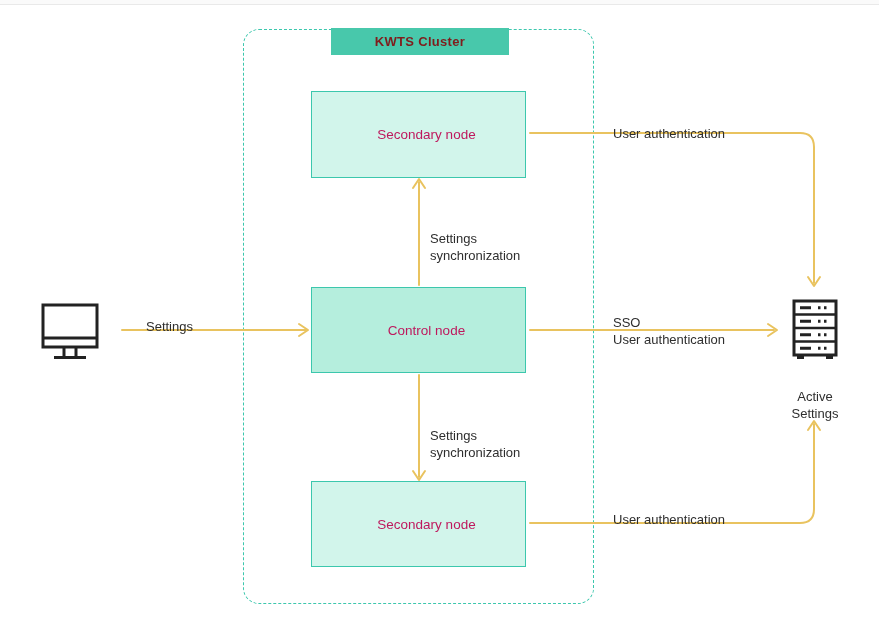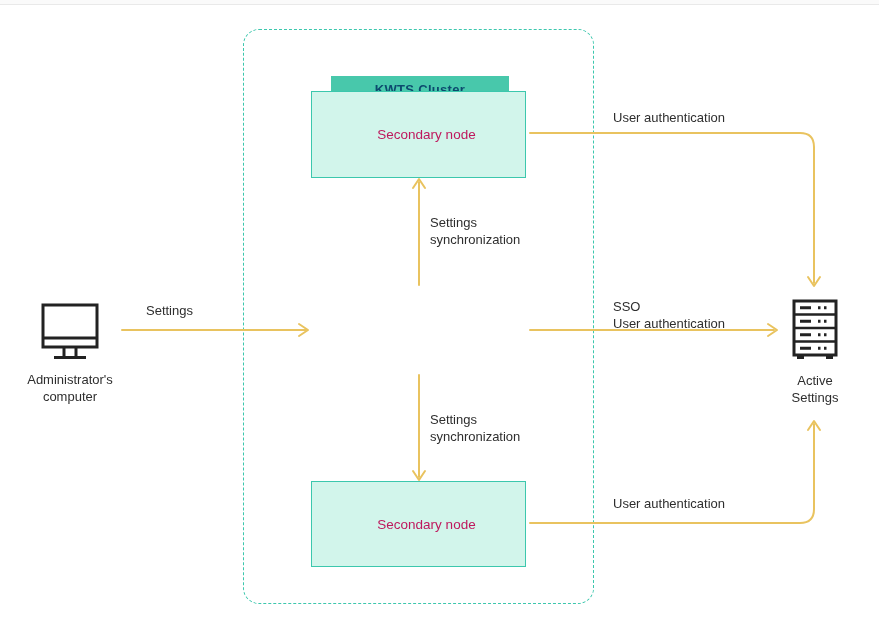--- a/index.html
+++ b/index.html
@@ -7,50 +7,53 @@
     position:relative;width:879px;height:629px;background:#ffffff;
     font-family:"Liberation Sans", sans-serif;color:#2e2e2e;overflow:hidden;
   }
   .top-line{position:absolute;left:0;top:0;width:879px;height:4px;background:#fafafa;border-bottom:1px solid #e9e9e9;}
   .cluster-box{
     position:absolute;left:243px;top:29px;width:351px;height:575px;
     border:1.5px dashed #3cc7ad;border-radius:16px;box-sizing:border-box;
   }
   .cluster-label{
     position:absolute;left:331px;top:28px;width:178px;height:27px;
-    background:#48c8ab;color:#0c4a6e;font-weight:700;font-size:13px;letter-spacing:.3px;
-    display:flex;align-items:center;justify-content:center;margin-top:48px;
+    background:#48c8ab;color:#7f1d1d;font-weight:700;font-size:13px;letter-spacing:.3px;
+    display:flex;align-items:center;justify-content:center;
   }
   .node{
     position:absolute;left:311px;width:215px;box-sizing:border-box;
     border:1.5px solid #3cc7ad;display:flex;align-items:center;justify-content:center;
     font-size:13.5px;color:#be185d;padding-left:16px;
   }
   .node.light{background:#d2f5eb;}
   .node.mid{background:#b5eedd;}
   .node.sec-top{top:91px;height:87px;}
   .node.ctrl{top:287px;height:86px;}
   .node.sec-bot{top:481px;height:86px;}
   .arrows{position:absolute;left:0;top:0;pointer-events:none;}
-  .lbl{position:absolute;font-size:13px;line-height:17px;white-space:pre-line;color:#2e2e2e;}
+  .lbl{position:absolute;font-size:13px;line-height:17px;white-space:pre-line;color:#2e2e2e;margin-top:16px;}
   .lbl.center{text-align:center;}
   .icon{position:absolute;}
 </style>
 </head>
 <body>
 
 <div class="stage">
 
   <div class="top-line"></div>
 
   <div class="cluster-box"></div>
   <div class="cluster-label">KWTS Cluster</div>
 
   <div class="node light sec-top">
     <span>Secondary node</span>
+  </div>
+  <div class="node mid ctrl">
+    <span>Control node</span>
   </div>
   <div class="node light sec-bot">
     <span>Secondary node</span>
   </div>
 
   <svg class="arrows" width="879" height="629" viewBox="0 0 879 629">
     <g stroke="#e9c35f" stroke-width="2" fill="none" stroke-linecap="round" stroke-linejoin="round">
 
       <path d="M122 330 H306"></path>
       <path d="M299 324 L308 330 L299 336"></path>
@@ -97,18 +100,16 @@
   <div class="lbl" style="left:146px;top:302px">Settings</div>
   <div class="lbl" style="left:430px;top:214px">Settings
 synchronization</div>
   <div class="lbl" style="left:430px;top:411px">Settings
 synchronization</div>
   <div class="lbl" style="left:613px;top:109px">User authentication</div>
   <div class="lbl" style="left:613px;top:298px">SSO
 User authentication</div>
   <div class="lbl" style="left:613px;top:495px">User authentication</div>
 
-  <div class="lbl center" style="left:10px;top:371px;width:120px">Administrator's
-computer</div>
   <div class="lbl center" style="left:775px;top:372px;width:80px">Active
 Settings</div>
 
 </div>
 
 </body></html>

